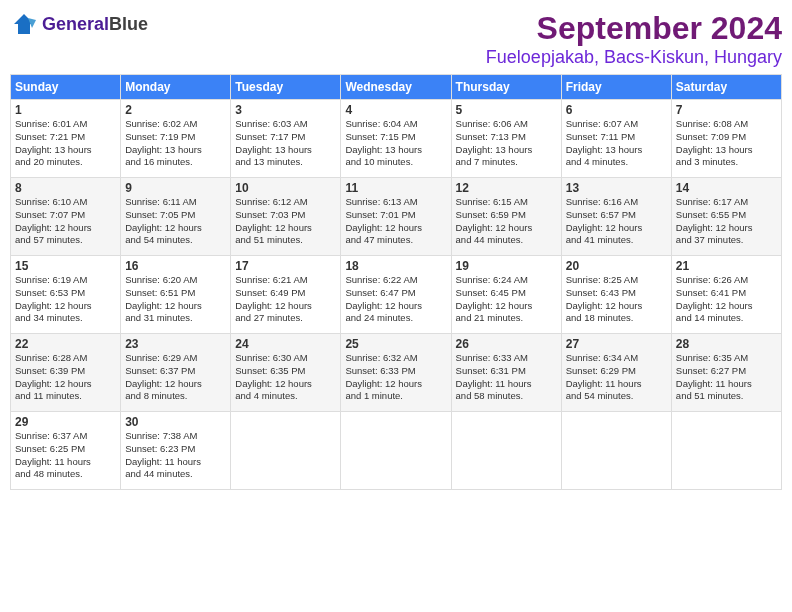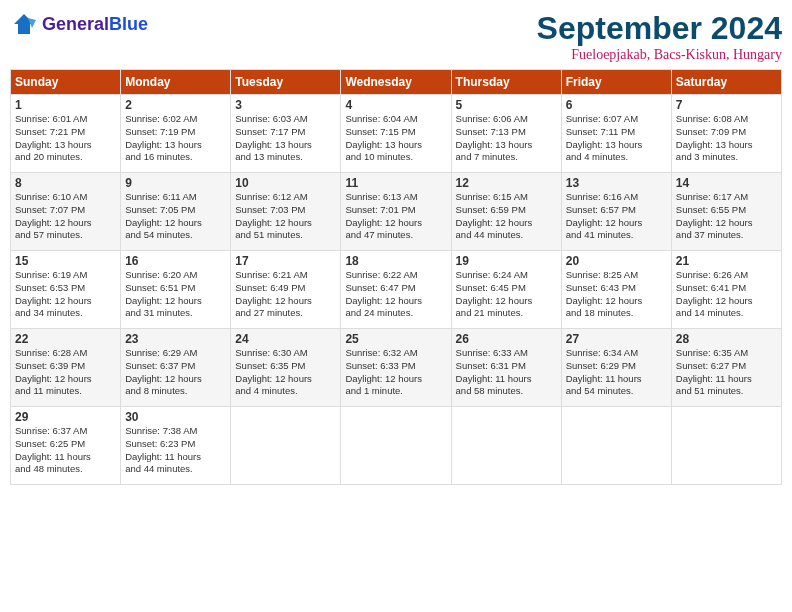--- a/index.html
+++ b/index.html
@@ -23,46 +23,45 @@
       gap: 4px;
     }
     .logo-text-general {
       font-size: 18px;
       font-weight: bold;
       color: #4c1d95;
     }
     .logo-text-blue {
       font-size: 18px;
       font-weight: bold;
-      color: #1d4ed8;
+      color: #404040;
     }
     .logo-icon {
       width: 28px;
       height: 28px;
     }
     .title-area {
       text-align: right;
     }
     .main-title {
       font-size: 32px;
       font-weight: bold;
-      color: #0c4a6e;
+      color: #701a75;
     }
     .subtitle {
-      font-size: 14px;
-      color: #be185d;
-      font-family: Liberation Serif, serif;
+      font-size: 18px;
+      color: #6d28d9;
     }
     table {
       width: 100%;
       border-collapse: collapse;
       table-layout: fixed;
     }
     th {
-      background-color: #c2410c;
+      background-color: #3b82f6;
       color: #fff;
       font-size: 12px;
       font-weight: bold;
       padding: 5px 4px;
       text-align: left;
       border: 1px solid #ddd;
     }
     td {
       vertical-align: top;
       padding: 3px 4px;

